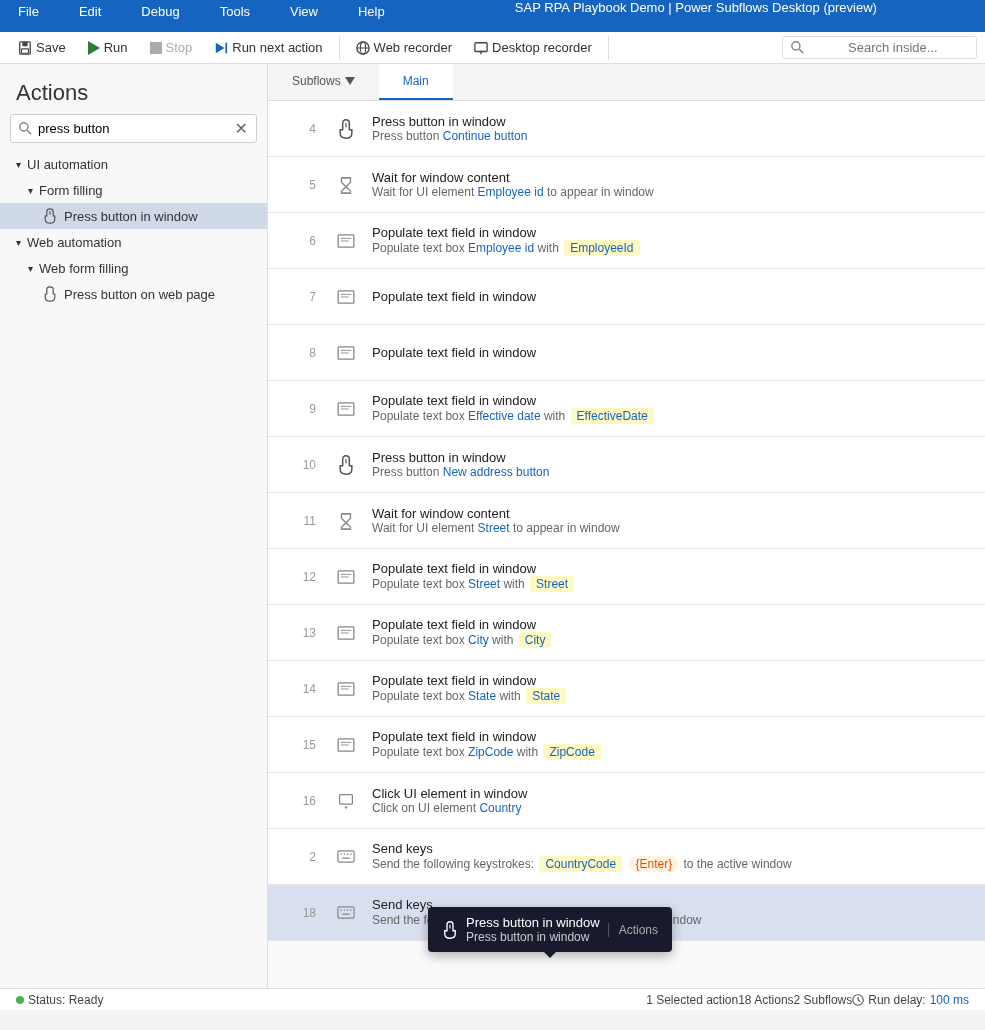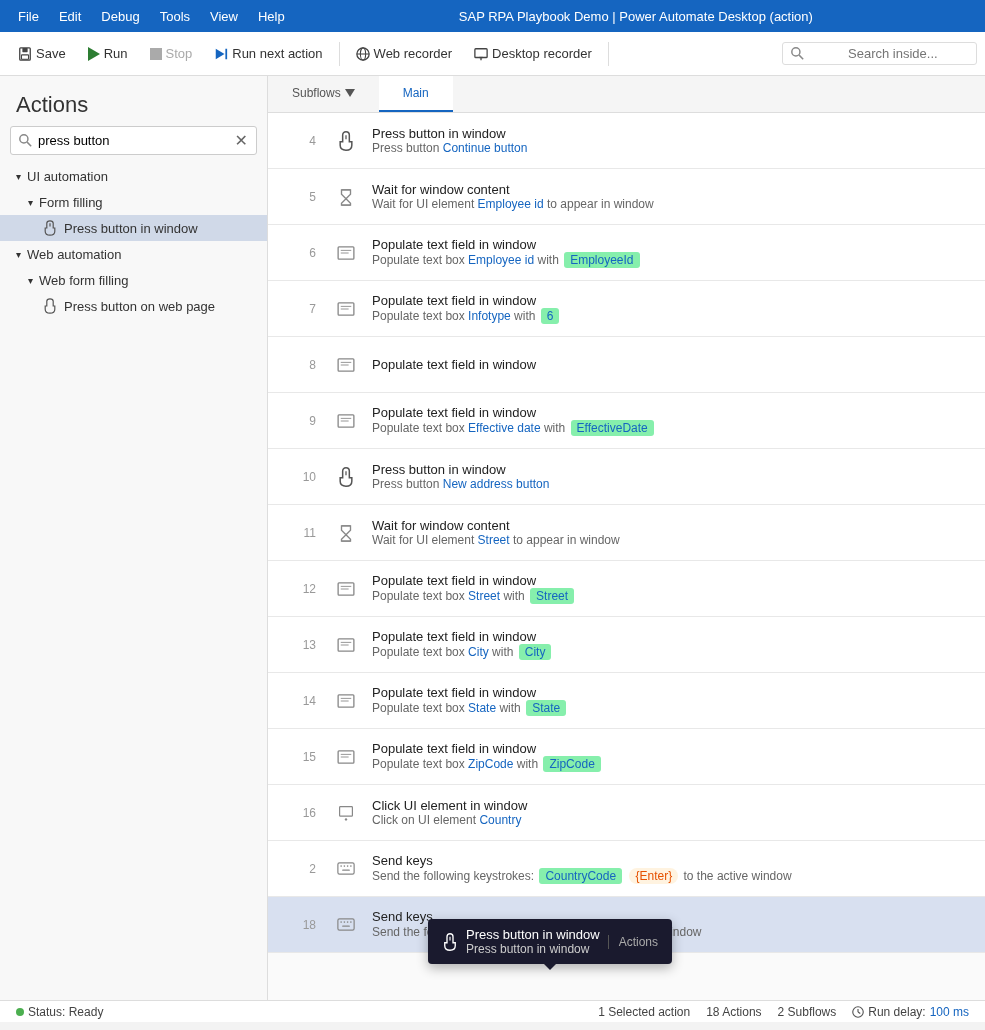--- a/index.html
+++ b/index.html
@@ -3,24 +3,24 @@
   <meta charset="utf-8">
   <style>
     * { box-sizing: border-box; margin: 0; padding: 0; }
     body { font-family: 'Segoe UI', sans-serif; font-size: 13px; background: #f3f3f3; overflow: hidden; width: 985px; height: 1030px; }
 
     
     .menu-bar {
       background: #1565c0;
       color: white;
       display: flex;
-      align-items: center;
+      align-items: flex-start;
       height: 32px;
       padding: 0 8px;
-      gap: 0;
+      gap: 20px;
     }
     .menu-bar-title {
       flex: 1;
       text-align: center;
       font-size: 13px;
       color: white;
     }
     .menu-item {
       padding: 4px 10px;
       cursor: pointer;
@@ -28,21 +28,21 @@
       color: white;
       border-radius: 3px;
     }
 
     
     .toolbar {
       background: white;
       border-bottom: 1px solid #ddd;
       display: flex;
       align-items: center;
-      height: 44px;
+      height: 32px;
       padding: 0 8px;
       gap: 2px;
     }
     .toolbar-btn {
       display: flex;
       align-items: center;
       gap: 4px;
       padding: 4px 10px;
       cursor: pointer;
       border-radius: 3px;
@@ -219,21 +219,21 @@
       font-size: 12px;
       color: #666;
     }
     .tag {
       display: inline;
       color: #1565c0;
       font-size: 12px;
     }
     .tag-pill {
       display: inline-block;
-      background: #86efac;
+      background: #fef9c3;
       color: #1565c0;
       border-radius: 3px;
       padding: 1px 6px;
       font-size: 12px;
       margin: 0 2px;
     }
     .tag-orange {
       display: inline-block;
       background: #fff3e0;
       color: #e65100;
@@ -274,21 +274,21 @@
     
     .status-bar {
       height: 22px;
       background: white;
       border-top: 1px solid #ddd;
       display: flex;
       align-items: center;
       padding: 0 16px;
       font-size: 12px;
       color: #444;
-      gap: 16px;
+      gap: 0;
     }
     .status-bar .status-item {
       display: flex;
       align-items: center;
       gap: 4px;
     }
     .status-bar .status-item a {
       color: #1565c0;
       text-decoration: none;
     }
@@ -298,21 +298,21 @@
 </head>
 <body>
 
 <div class="menu-bar">
   <span class="menu-item">File</span>
   <span class="menu-item">Edit</span>
   <span class="menu-item">Debug</span>
   <span class="menu-item">Tools</span>
   <span class="menu-item">View</span>
   <span class="menu-item">Help</span>
-  <span class="menu-bar-title">SAP RPA Playbook Demo | Power Automate Desktop (action)</span>
+  <span class="menu-bar-title">SAP RPA Playbook Demo | Power Subflows Desktop (preview)</span>
 </div>
 
 <div class="toolbar">
   <button class="toolbar-btn">
     <svg width="14" height="14" viewBox="0 0 16 16">
         <rect x="2" y="1" width="12" height="14" rx="1" fill="none" stroke="#444" stroke-width="1.5"></rect>
         <rect x="5" y="1" width="6" height="5" rx="0.5" fill="#444"></rect>
         <rect x="4" y="9" width="8" height="5" rx="0.5" fill="none" stroke="#444" stroke-width="1.2"></rect>
       </svg>
     <span>Save</span>
@@ -472,21 +472,20 @@
         <span class="row-num">7</span>
         <span class="row-icon">
           <svg width="18" height="14" viewBox="0 0 20 16">
               <rect x="1" y="1" width="18" height="14" rx="1" fill="none" stroke="#888" stroke-width="1.5"></rect>
               <line x1="4" y1="5" x2="16" y2="5" stroke="#888" stroke-width="1"></line>
               <line x1="4" y1="8" x2="13" y2="8" stroke="#888" stroke-width="1"></line>
             </svg>
         </span>
         <div class="row-content">
           <div class="row-title">Populate text field in window</div>
-          <div class="row-desc">Populate text box <span class="tag">Infotype</span> with <span class="tag-pill">6</span></div>
         </div>
       </div>
 
       <div class="flow-row">
         <span class="row-num">8</span>
         <span class="row-icon">
           <svg width="18" height="14" viewBox="0 0 20 16">
               <rect x="1" y="1" width="18" height="14" rx="1" fill="none" stroke="#888" stroke-width="1.5"></rect>
               <line x1="4" y1="5" x2="16" y2="5" stroke="#888" stroke-width="1"></line>
               <line x1="4" y1="8" x2="13" y2="8" stroke="#888" stroke-width="1"></line>

